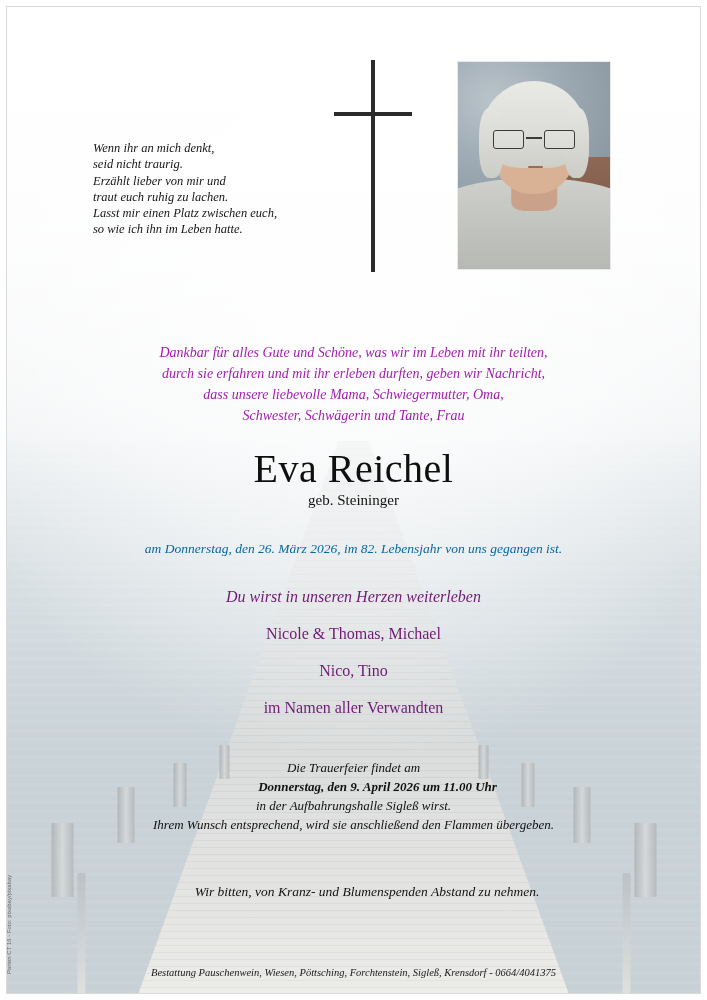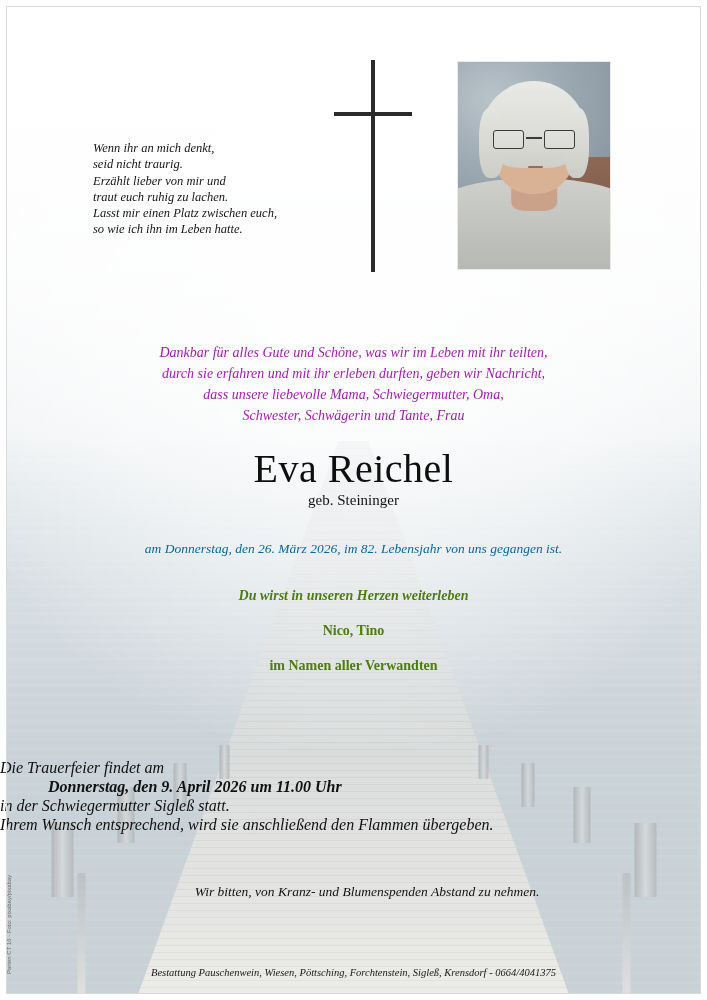--- a/index.html
+++ b/index.html
@@ -322,35 +322,35 @@
   }
 
   .mourners {
     position: absolute;
     left: 0; right: 0;
     top: 588px;
     z-index: 25;
     text-align: center;
   }
   .mourners div {
-    font-weight: bold;
-    font-size: 14px;
+    font-weight: normal;
+    font-size: 16px;
     margin-bottom: 19px;
-    color: #4d7c0f;
+    color: #701a75;
   }
   .mourners div:first-child { font-style: italic; }
 
   .funeral {
     position: absolute;
     left: 0; right: 0;
     top: 758px;
     z-index: 25;
-    text-align: left;
-    font-style: italic;
-    font-size: 16px;
+    text-align: center;
+    font-style: italic;
+    font-size: 13px;
     line-height: 19px;
     color: #101010;
   }
   .funeral .strong { font-weight: bold; font-style: italic; padding-left: 48px; }
 
   .request {
     position: absolute;
     left: 0; right: 0;
     top: 884px;
     z-index: 25;
@@ -446,28 +446,29 @@
 dass unsere liebevolle Mama, Schwiegermutter, Oma,
 Schwester, Schwägerin und Tante, Frau</div>
 
   <div class="name">Eva Reichel</div>
   <div class="maiden">geb. Steininger</div>
 
   <div class="passage">am Donnerstag, den 26. März 2026, im 82. Lebensjahr von uns gegangen ist.</div>
 
   <div class="mourners">
     <div>Du wirst in unseren Herzen weiterleben</div>
+    <div>Nicole &amp; Thomas, Michael</div>
     <div>Nico, Tino</div>
     <div>im Namen aller Verwandten</div>
   </div>
 
   <div class="funeral">
     <div>Die Trauerfeier findet am</div>
     <div class="strong">Donnerstag, den 9. April 2026 um 11.00 Uhr</div>
-    <div>in der Schwiegermutter Sigleß statt.</div>
+    <div>in der Aufbahrungshalle Sigleß wirst.</div>
     <div>Ihrem Wunsch entsprechend, wird sie anschließend den Flammen übergeben.</div>
   </div>
 
   <div class="request">Wir bitten, von Kranz- und Blumenspenden Abstand zu nehmen.</div>
 
   <div class="footer">Bestattung Pauschenwein, Wiesen, Pöttsching, Forchtenstein, Sigleß, Krensdorf - 0664/4041375</div>
 
   <div class="sidemark">Parten CT 16 - Foto: pixabay/pixabay</div>
 
   <div class="card-frame"></div>

